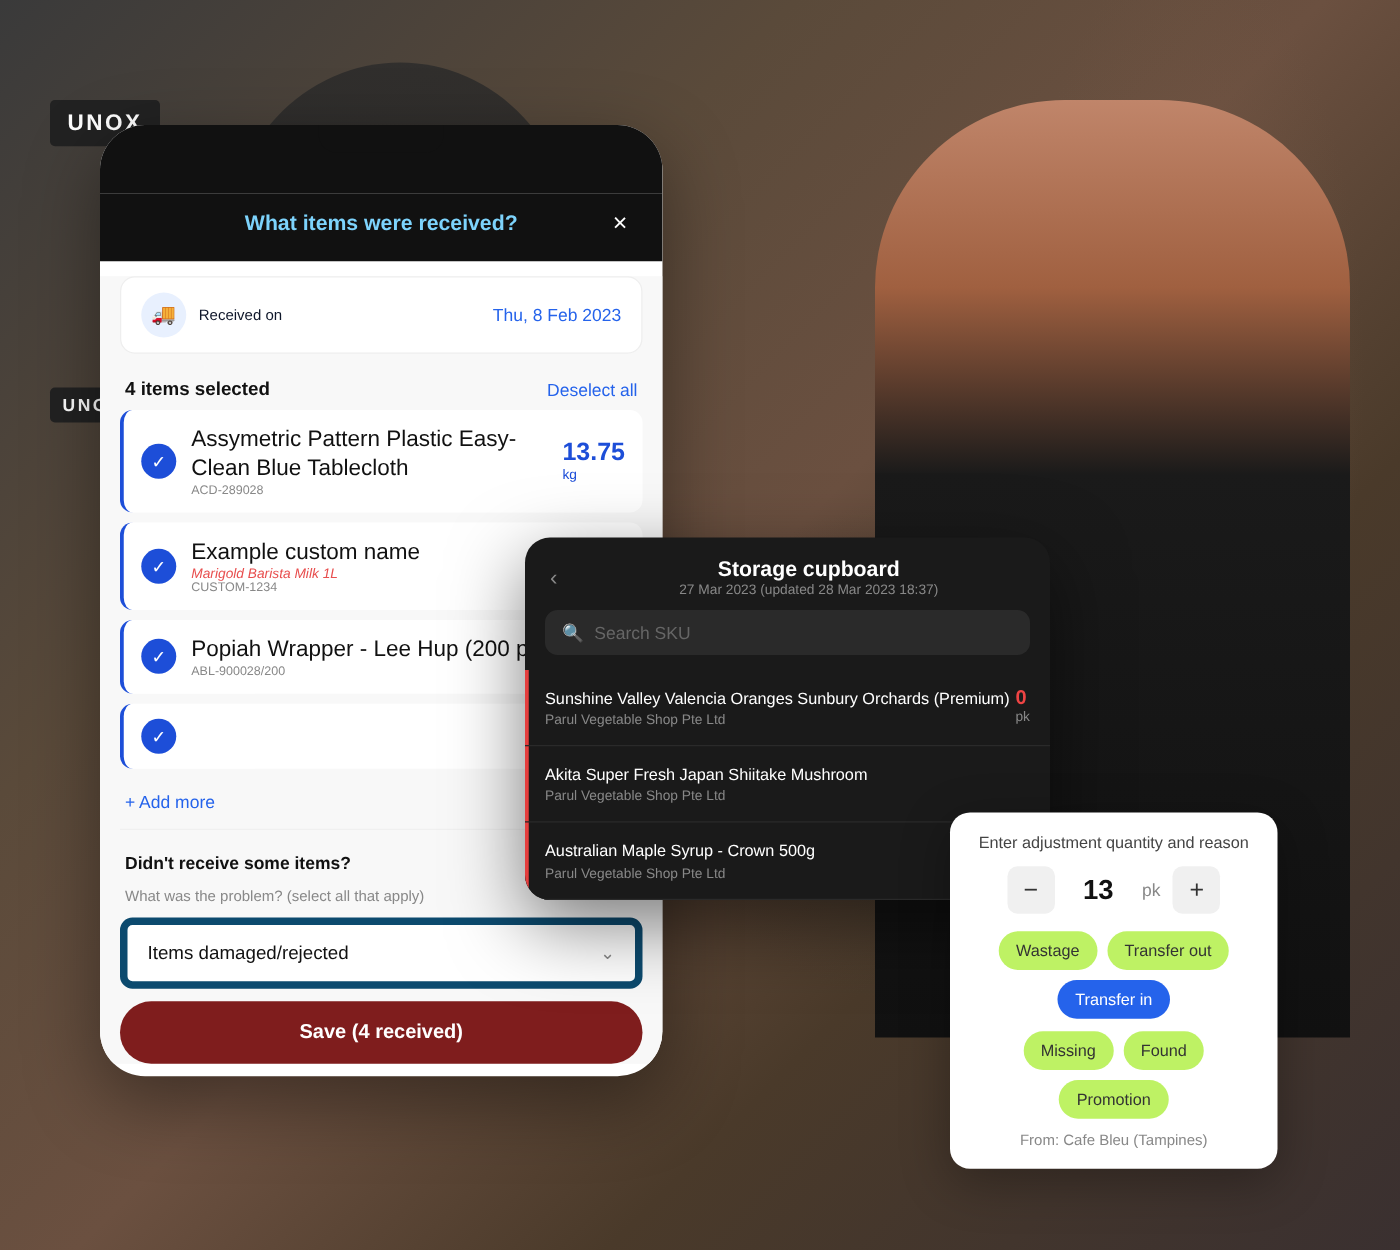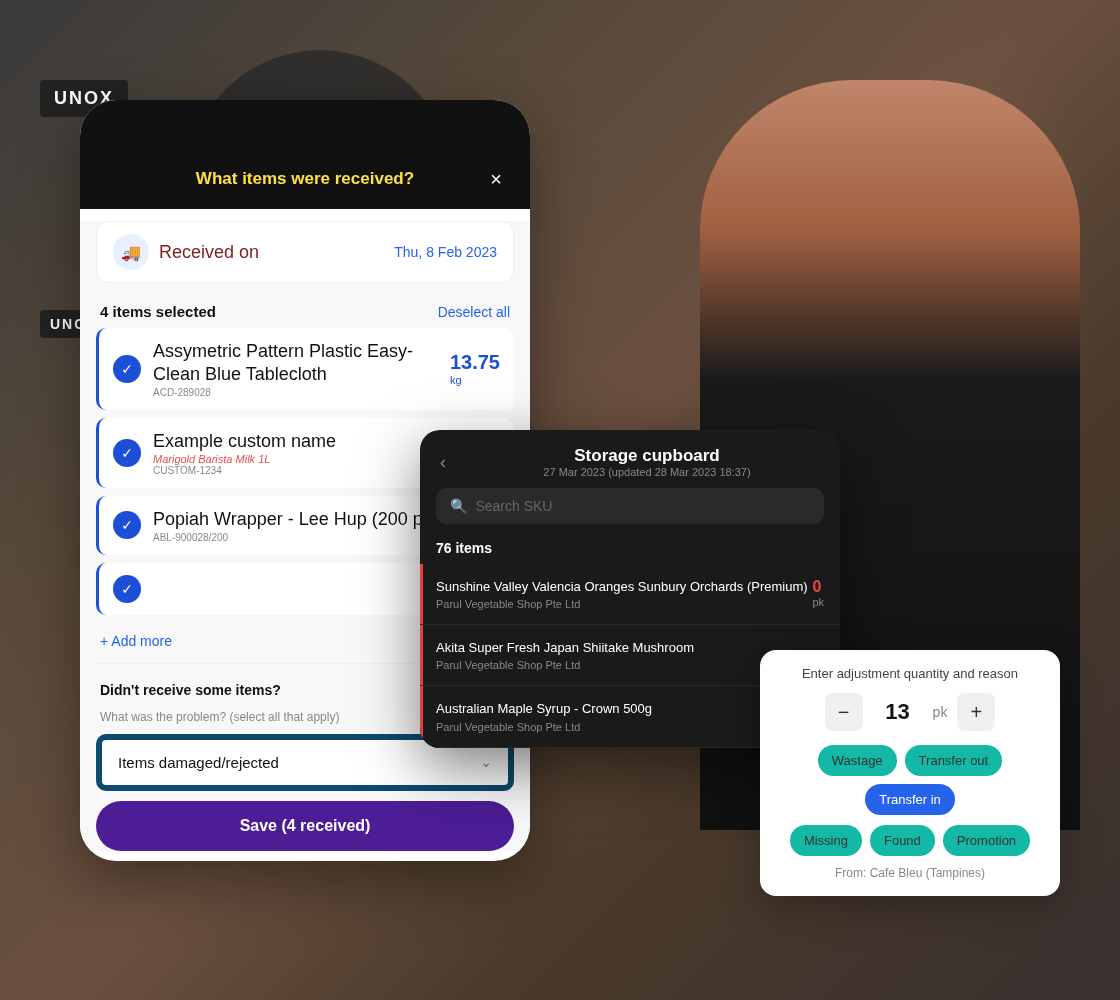--- a/index.html
+++ b/index.html
@@ -117,21 +117,21 @@
 
     .phone-header {
       background: #111;
       padding: 10px 20px 16px;
       display: flex;
       justify-content: space-between;
       align-items: center;
     }
 
     .phone-header-title {
-      color: #fde047;
+      color: #7dd3fc;
       font-size: 17px;
       font-weight: 600;
       flex: 1;
       text-align: center;
     }
 
     .close-btn {
       color: white;
       font-size: 20px;
       cursor: pointer;
@@ -163,22 +163,22 @@
       height: 36px;
       background: #e8f0fe;
       border-radius: 50%;
       display: flex;
       align-items: center;
       justify-content: center;
       font-size: 16px;
     }
 
     .received-label {
-      color: #7f1d1d;
-      font-size: 18px;
+      color: #0f172a;
+      font-size: 12px;
     }
 
     .received-date {
       color: #2563eb;
       font-size: 14px;
       font-weight: 500;
       margin-left: auto;
     }
 
     .items-header {
@@ -348,21 +348,21 @@
       color: #111;
     }
 
     .chevron-down {
       color: #888;
       font-size: 14px;
     }
 
     .save-btn {
       margin: 10px 16px;
-      background: #4c1d95;
+      background: #7f1d1d;
       color: white;
       border-radius: 30px;
       padding: 16px;
       text-align: center;
       font-size: 16px;
       font-weight: 600;
       cursor: pointer;
     }
 
     
@@ -481,21 +481,21 @@
       font-size: 11px;
       color: #888;
       text-align: right;
     }
 
     
     .adjustment-card {
       position: absolute;
       top: 650px;
       left: 760px;
-      width: 300px;
+      width: 262px;
       background: white;
       border-radius: 16px;
       box-shadow: 0 10px 40px rgba(0,0,0,0.3);
       padding: 16px;
       z-index: 30;
     }
 
     .adjustment-title {
       font-size: 13px;
       color: #444;
@@ -544,21 +544,21 @@
       flex-wrap: wrap;
       justify-content: center;
       margin-bottom: 10px;
     }
 
     .reason-btn {
       padding: 8px 14px;
       border-radius: 20px;
       font-size: 13px;
       cursor: pointer;
-      background: #14b8a6;
+      background: #bef264;
       color: #333;
     }
 
     .reason-btn.active {
       background: #2563eb;
       color: white;
     }
 
     .from-label {
       font-size: 12px;
@@ -663,21 +663,20 @@
       <div class="storage-title">Storage cupboard</div>
       <div class="storage-subtitle">27 Mar 2023 (updated 28 Mar 2023 18:37)</div>
     </div>
   </div>
 
   <div class="search-bar">
     <span class="search-icon-svg">🔍</span>
     <span class="search-input-text">Search SKU</span>
   </div>
 
-  <div class="items-total">76 items</div>
 
   <div class="storage-list">
 
     <div class="storage-item">
       <div>
         <div class="storage-item-name">Sunshine Valley Valencia Oranges Sunbury Orchards (Premium)</div>
         <div class="storage-item-supplier">Parul Vegetable Shop Pte Ltd</div>
       </div>
       <div>
         <div class="storage-item-qty">0</div>

